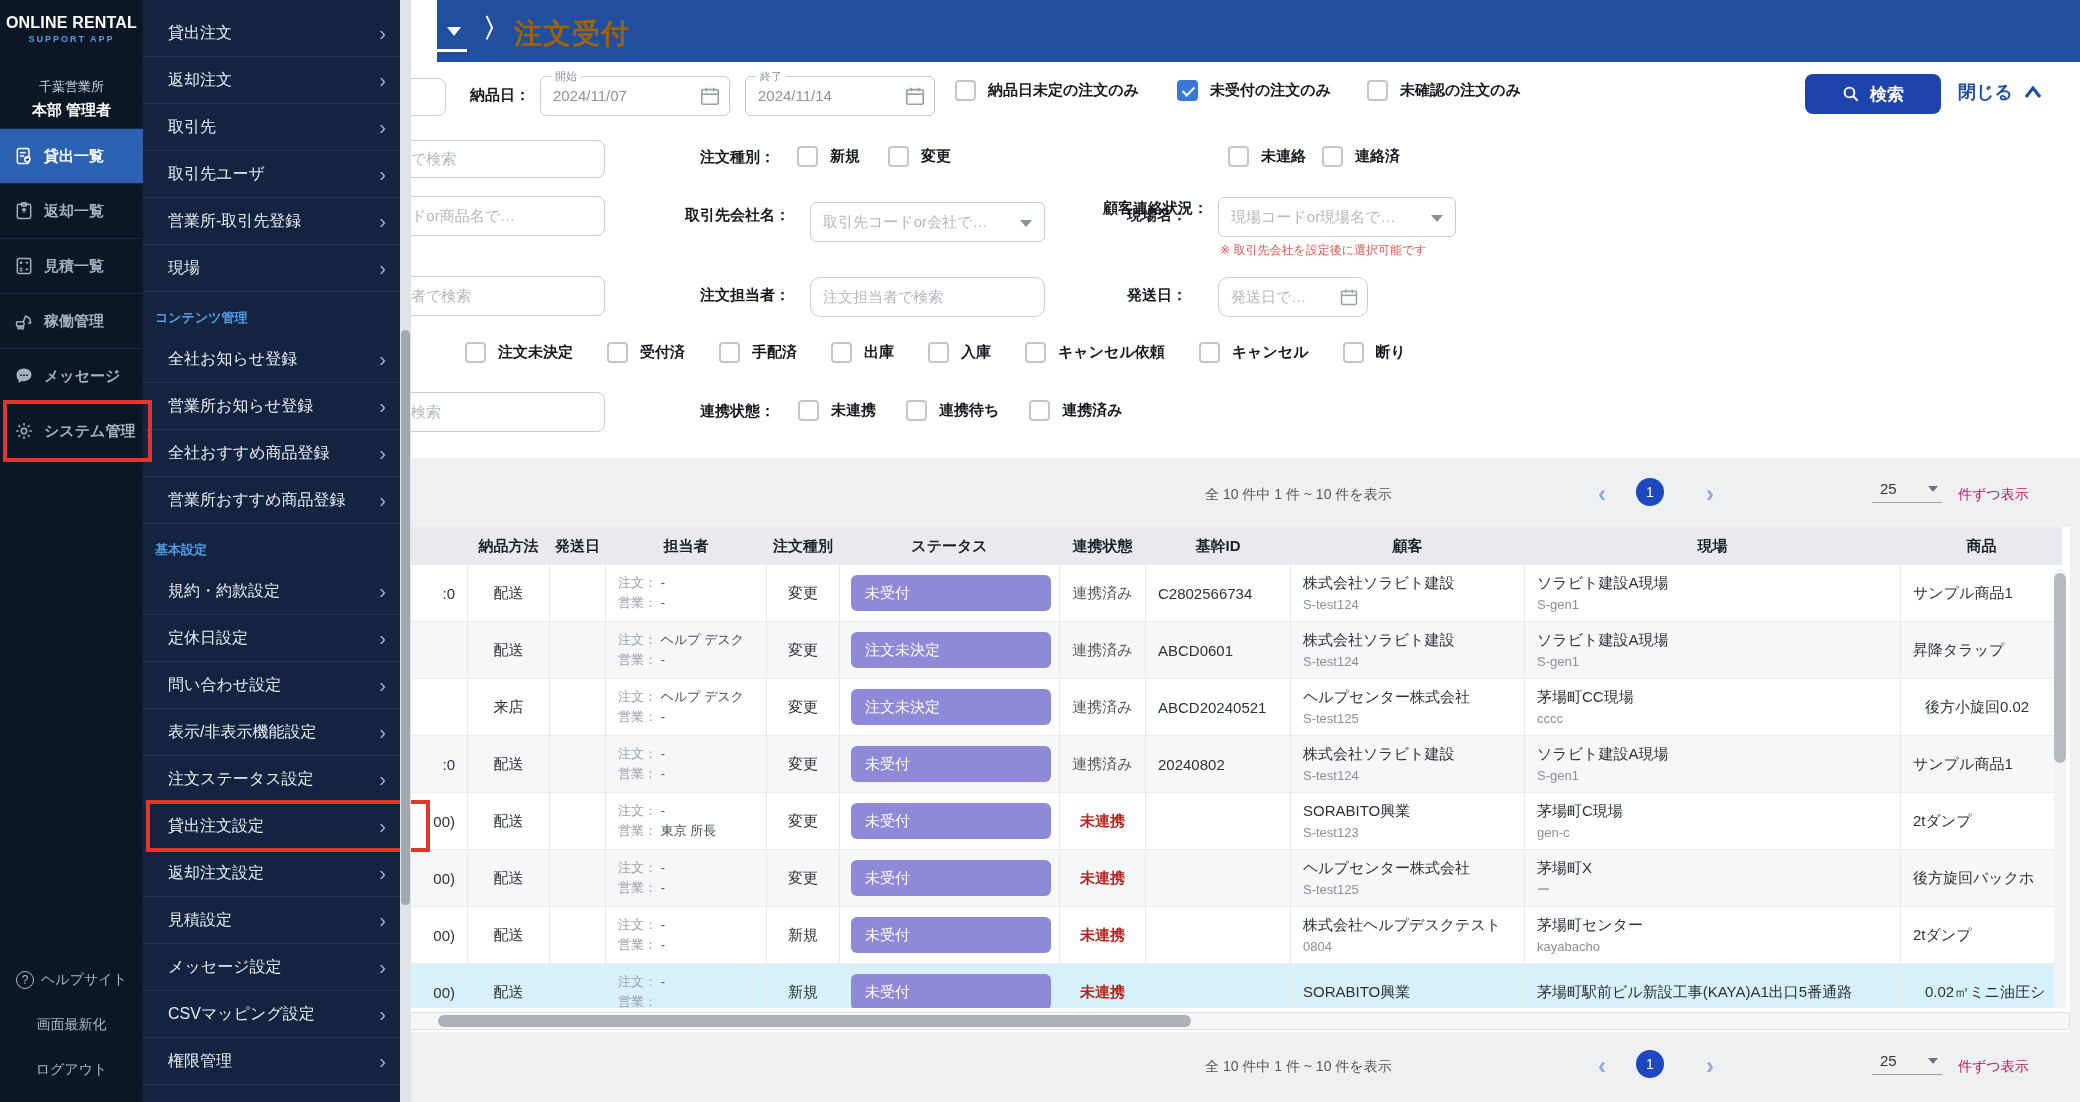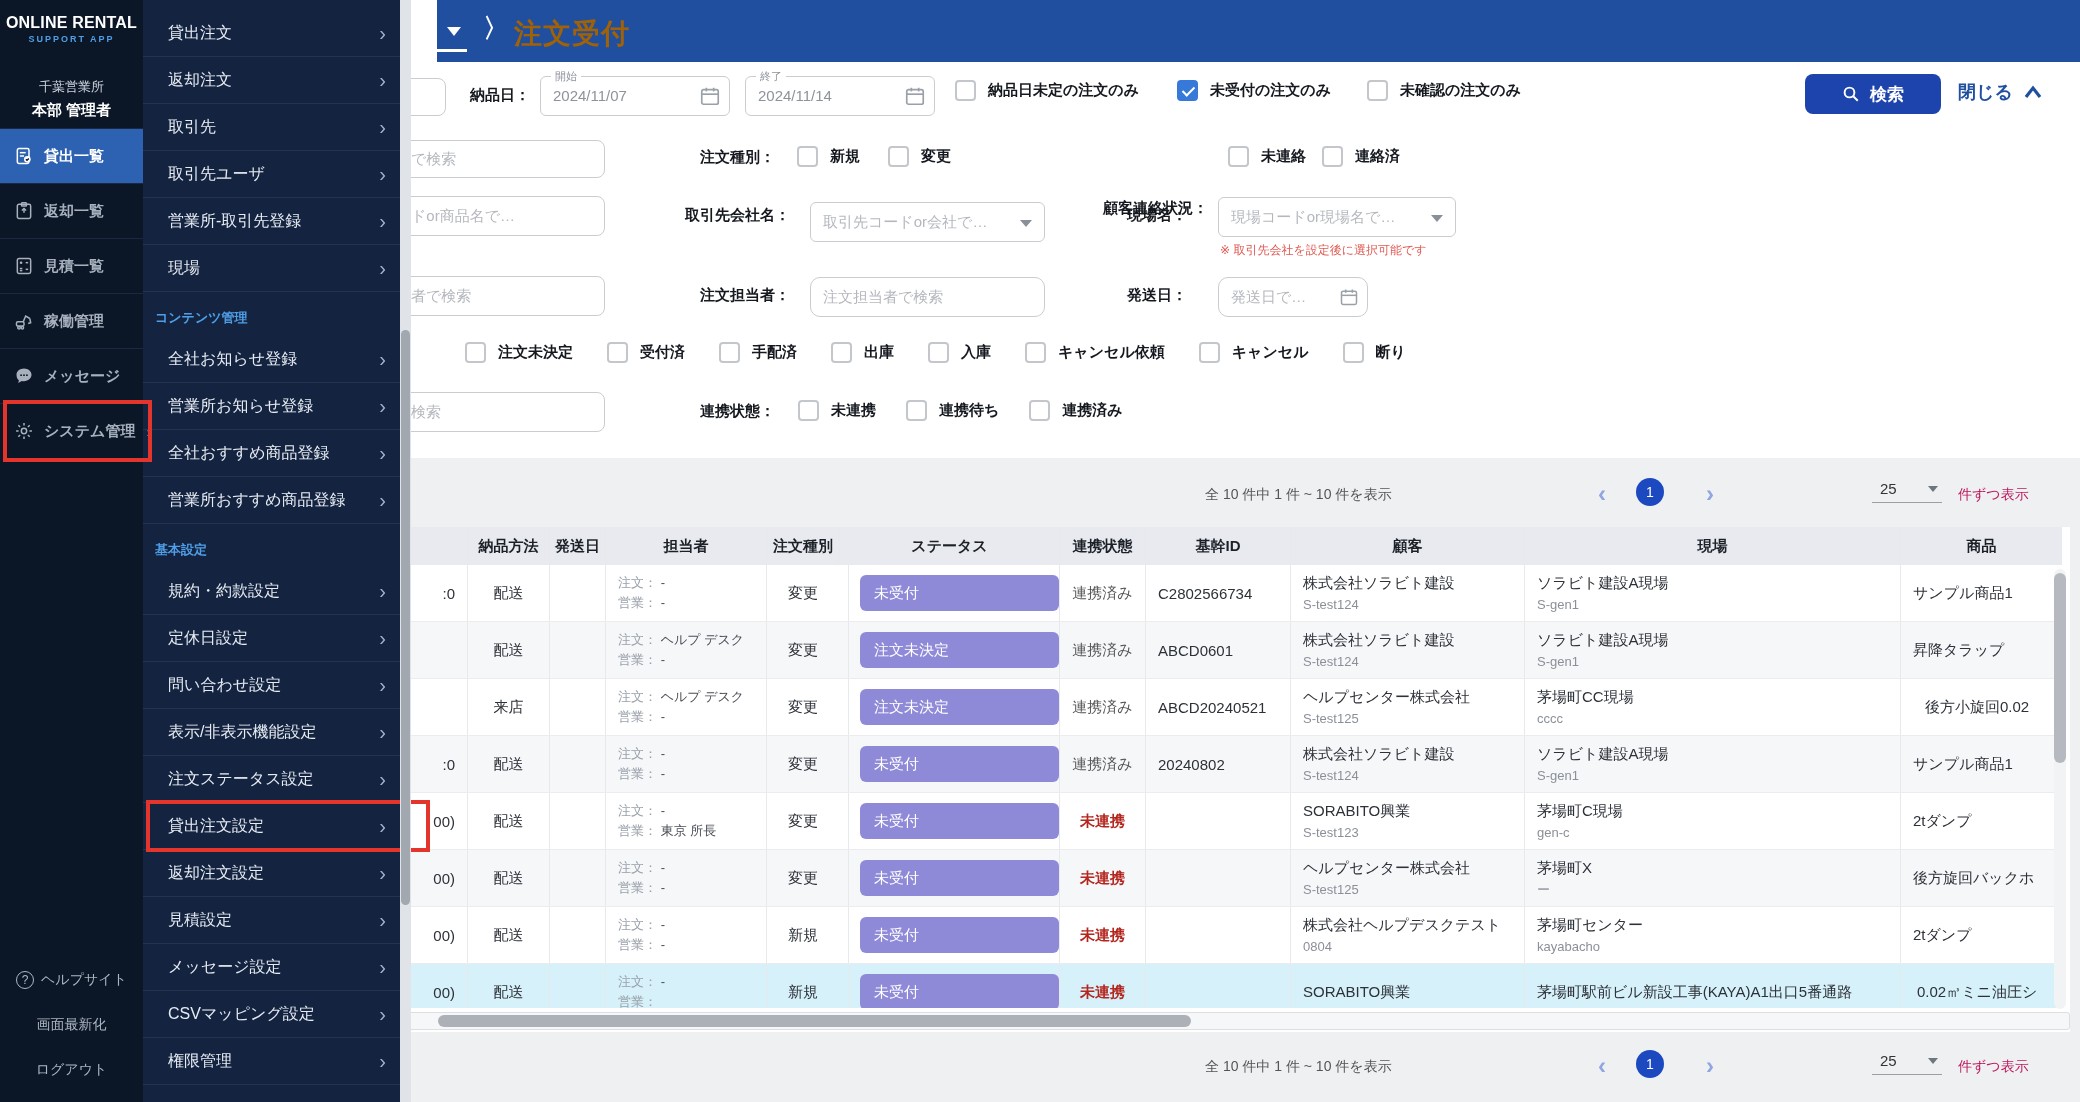--- a/index.html
+++ b/index.html
@@ -63,21 +63,21 @@
   .tbody .trow.hl{background:#d6f1f9 !important;}
   .td{display:flex;align-items:center;font-size:15px;color:#2d3138;overflow:hidden;}
   .td.center{justify-content:center;}
   .td.right{justify-content:flex-end;padding-right:12px;}
   .td.two{flex-direction:column;align-items:flex-start;justify-content:center;padding:0 12px;line-height:1.5;}
   .td.two .nm{font-size:15px;color:#2d3138;white-space:nowrap;}
   .td.two .cd{font-size:13px;color:#8b9098;}
   .td.person{flex-direction:column;align-items:flex-start;justify-content:center;padding-left:12px;font-size:13px;line-height:1.55;}
   .td.person .lb{color:#9aa1ab;}
   .td.person .vl{color:#4a4f57;}
-  .badgecell{display:flex;margin-left:9px;}
+  .badgecell{display:flex;}
   .badge{background:#8f8ad8;color:#fff;border-radius:6px;height:36px;line-height:36px;padding-left:14px;width:200px;margin-left:11px;font-size:15px;}
   .linkcell{justify-content:center;color:#555;}
   .linkcell.red{color:#b3261e;font-weight:bold;}
   .idcell{padding-left:12px;}
   .vscroll{position:absolute;right:4px;top:42px;width:12px;height:440px;background:#f2f3f5;border-radius:6px;}
   .vscroll .thumb{position:absolute;left:0;top:4px;width:12px;height:190px;background:#b6bac0;border-radius:6px;}
   .hscroll{position:absolute;left:150px;top:1012px;width:1920px;height:18px;background:#f6f7f8;border:1px solid #dcdee2;border-radius:3px;}
   .hscroll .thumb{position:absolute;left:287px;top:2px;width:753px;height:12px;background:#adb1b7;border-radius:6px;}
 
   
@@ -518,21 +518,21 @@
               <div class="td linkcell red">未連携</div>
               <div class="td idcell"></div>
               <div class="td two">
                 <span class="nm">SORABITO興業</span>
                 <span class="cd"></span>
               </div>
               <div class="td two">
                 <span class="nm">茅場町駅前ビル新設工事(KAYA)A1出口5番通路</span>
                 <span class="cd"></span>
               </div>
-              <div class="td" style="padding-left:16px;">0.02㎥ミニ油圧シ</div>
+              <div class="td" style="padding-left:24px;">0.02㎥ミニ油圧シ</div>
             </div>
           </div>
       </div>
       <div class="vscroll">
           <div class="thumb"></div>
         </div>
     </div>
     <div class="hscroll">
         <div class="thumb"></div>
       </div>

